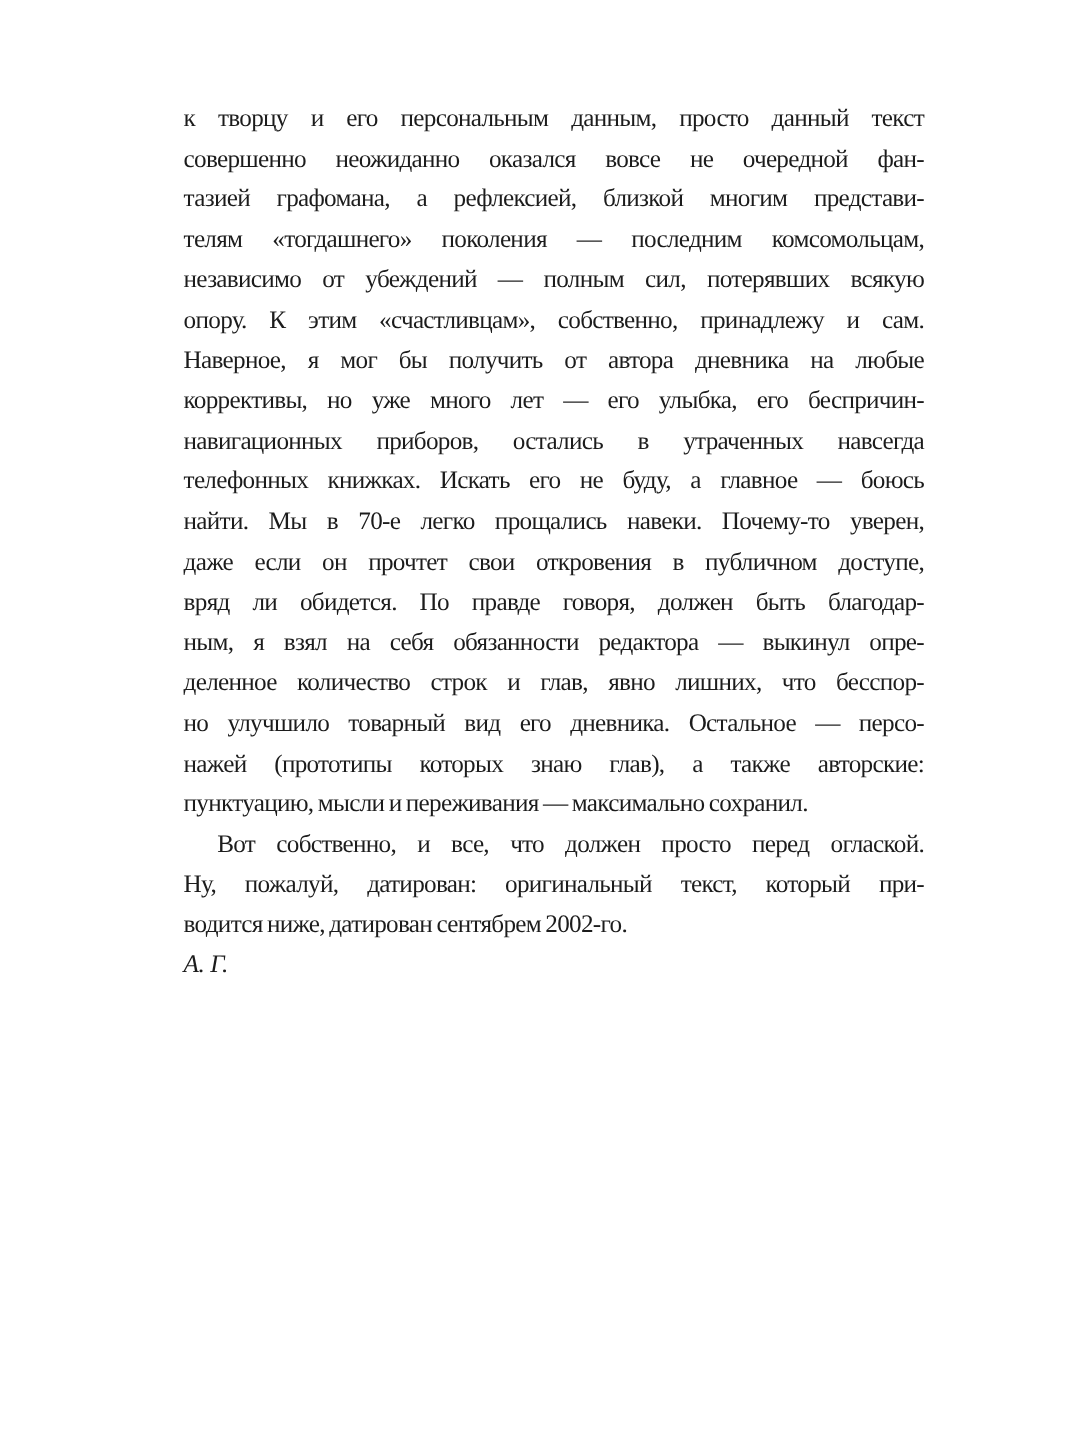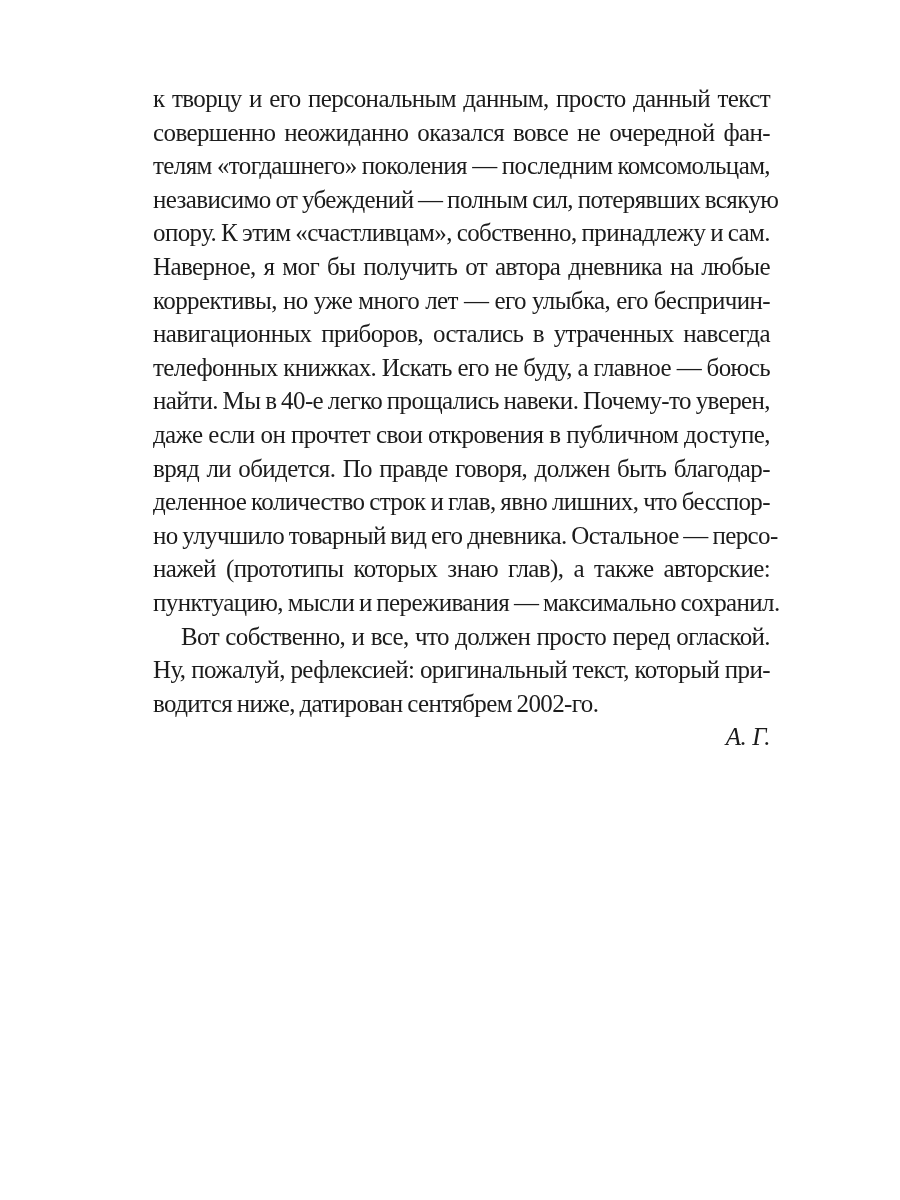--- a/index.html
+++ b/index.html
@@ -20,73 +20,75 @@
       width: 900px;
       height: 1200px;
       background: #ffffff;
     }
     .text-block {
       position: absolute;
       left: 153px;
       top: 82px;
       width: 617px;
       font-family: "Liberation Serif", "DejaVu Serif", serif;
-      font-size: 25px;
+      font-size: 21px;
       line-height: 33.6px;
       color: #1c1c1c;
     }
     .line {
       display: block;
       white-space: nowrap;
       text-align: justify;
       text-align-last: justify;
       height: 33.6px;
       letter-spacing: -0.6px;
       word-spacing: -1px;
     }
     .line.last {
       text-align-last: left;
     }
     .line.indent {
       padding-left: 28px;
     }
     .signature {
       display: block;
-      text-align: right;
+      text-align: left;
       font-style: italic;
       height: 33.6px;
       letter-spacing: -0.4px;
     }
   </style>
 </head>
 <body>
 
 <div class="page">
   <div class="text-block">
 
     <div>
       <span class="line">к творцу и его персональным данным, просто данный текст</span>
       <span class="line">совершенно неожиданно оказался вовсе не очередной фан-</span>
+      <span class="line">тазией графомана, а рефлексией, близкой многим представи-</span>
       <span class="line">телям «тогдашнего» поколения — последним комсомольцам,</span>
       <span class="line">независимо от убеждений — полным сил, потерявших всякую</span>
       <span class="line">опору. К этим «счастливцам», собственно, принадлежу и сам.</span>
       <span class="line">Наверное, я мог бы получить от автора дневника на любые</span>
       <span class="line">коррективы, но уже много лет — его улыбка, его беспричин-</span>
       <span class="line">навигационных приборов, остались в утраченных навсегда</span>
       <span class="line">телефонных книжках. Искать его не буду, а главное — боюсь</span>
-      <span class="line">найти. Мы в 40-е легко прощались навеки. Почему-то уверен,</span>
+      <span class="line">найти. Мы в 70-е легко прощались навеки. Почему-то уверен,</span>
       <span class="line">даже если он прочтет свои откровения в публичном доступе,</span>
       <span class="line">вряд ли обидется. По правде говоря, должен быть благодар-</span>
+      <span class="line">ным, я взял на себя обязанности редактора — выкинул опре-</span>
       <span class="line">деленное количество строк и глав, явно лишних, что бесспор-</span>
       <span class="line">но улучшило товарный вид его дневника. Остальное — персо-</span>
       <span class="line">нажей (прототипы которых знаю глав), а также авторские:</span>
       <span class="line last">пунктуацию, мысли и переживания — максимально сохранил.</span>
     </div>
 
     <div>
       <span class="line indent">Вот собственно, и все, что должен просто перед оглаской.</span>
-      <span class="line">Ну, пожалуй, рефлексией: оригинальный текст, который при-</span>
+      <span class="line">Ну, пожалуй, датирован: оригинальный текст, который при-</span>
       <span class="line last">водится ниже, датирован сентябрем 2002-го.</span>
     </div>
 
     <span class="signature">А. Г.</span>
   </div>
 </div>
 
 </body></html>

